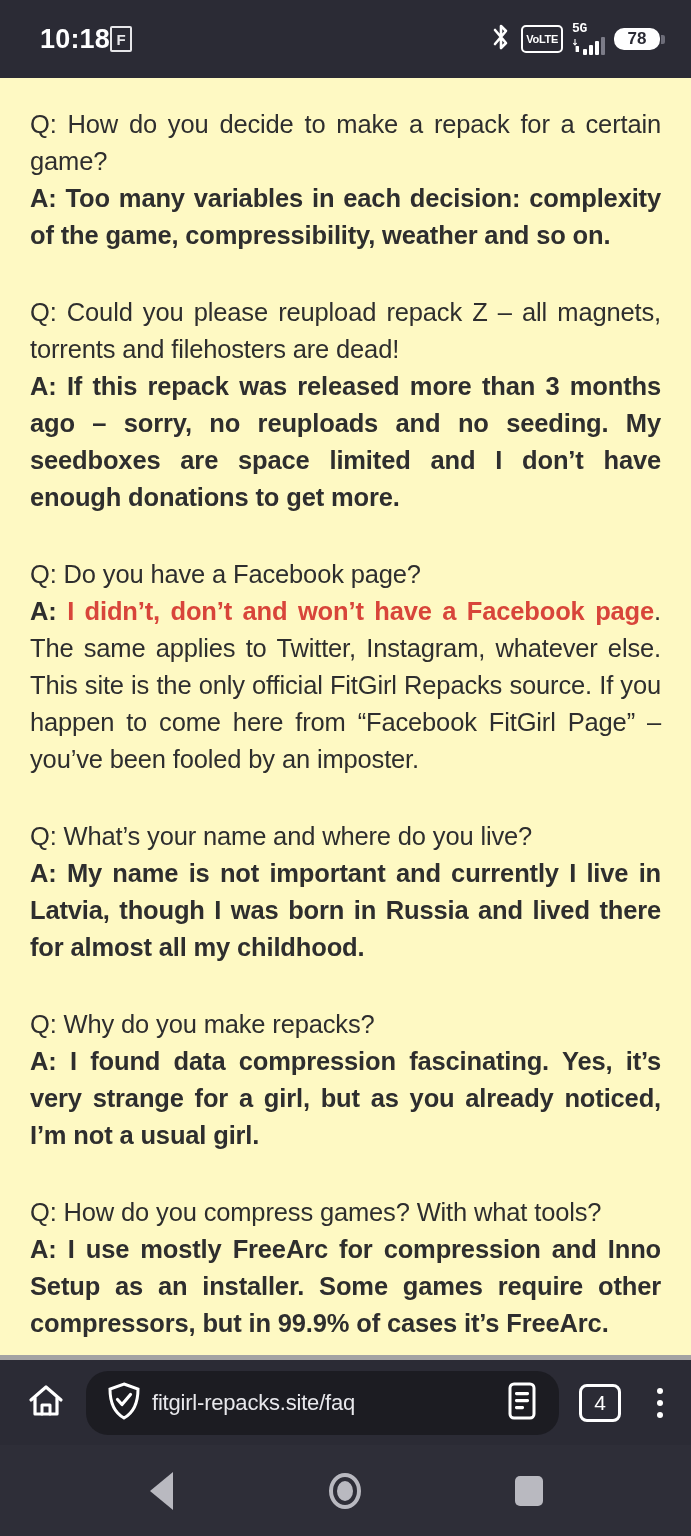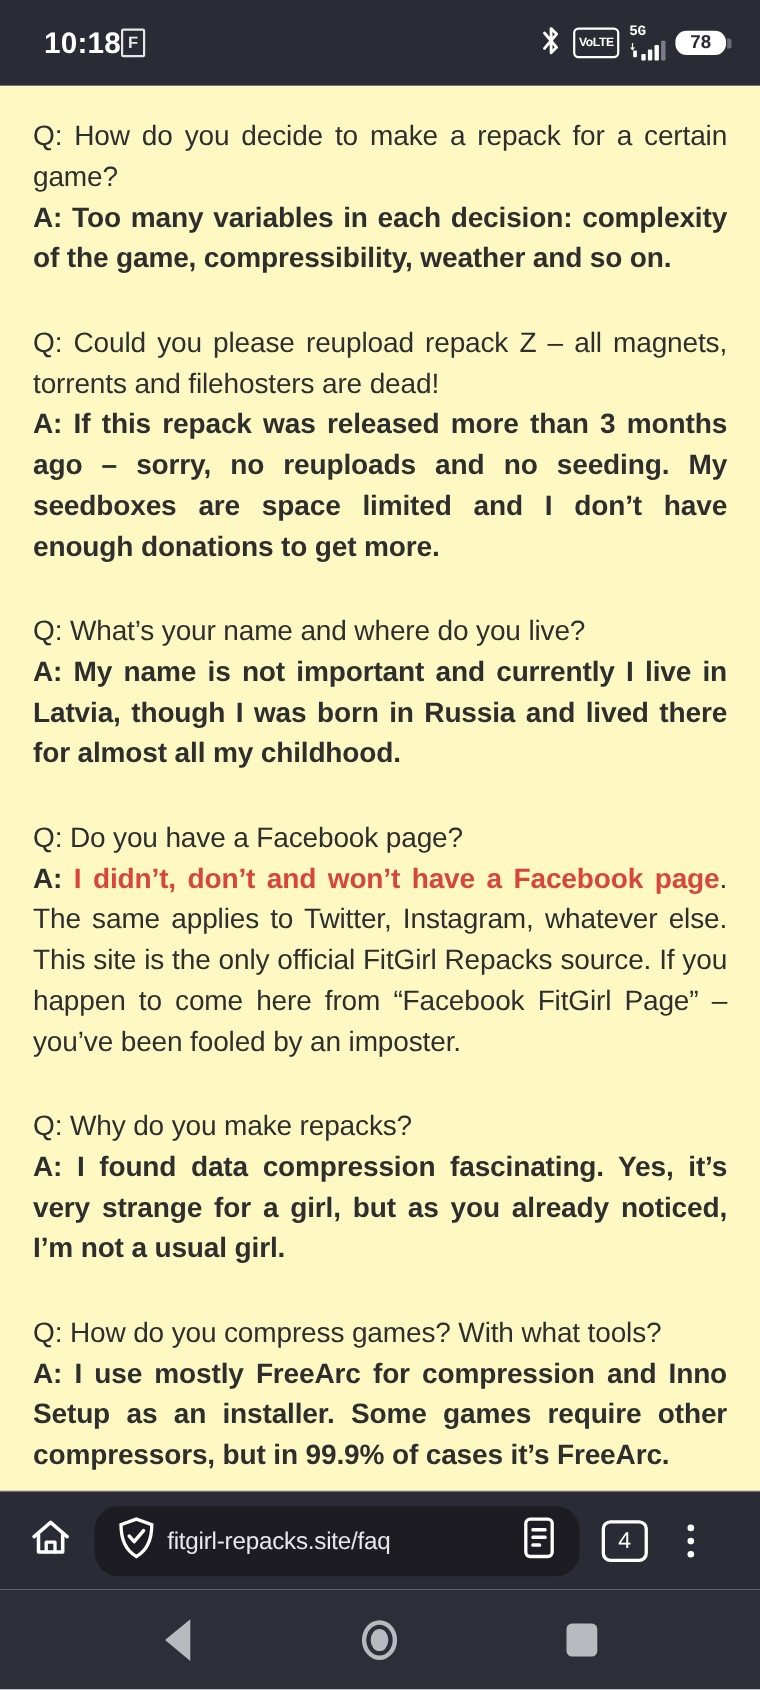--- a/index.html
+++ b/index.html
@@ -178,25 +178,25 @@
     color: #d8453a;
     font-weight: bold;
   }
 
   
   .toolbar {
     height: 90px;
     background: #2b2b35;
     display: flex;
     align-items: center;
-    padding: 0 36px 0 18px;
+    padding: 0 4px 0 18px;
     box-sizing: border-box;
     gap: 0;
     flex: 0 0 auto;
-    border-top: 1px solid #a3a3a3;
+    border-top: 5px solid #a3a3a3;
   }
   .tb-icon {
     width: 56px;
     height: 56px;
     display: flex;
     align-items: center;
     justify-content: center;
     flex: 0 0 auto;
   }
   .url-pill {
@@ -368,27 +368,27 @@
       <p class="qline">Q: How do you decide to make a repack for a certain game?</p>
       <p class="aline"><span class="prefix">A: </span><span>Too many variables in each decision: complexity of the game, compressibility, weather and so on.</span></p>
     </div>
 
     <div class="qa-block">
       <p class="qline">Q: Could you please reupload repack Z – all magnets, torrents and filehosters are dead!</p>
       <p class="aline"><span class="prefix">A: </span><span>If this repack was released more than 3 months ago – sorry, no reuploads and no seeding. My seedboxes are space limited and I don’t have enough donations to get more.</span></p>
     </div>
 
     <div class="qa-block">
+      <p class="qline">Q: Do you have a Facebook page?</p>
+      <p class="aline plain"><span class="prefix">A: </span><span class="hl">I didn’t, don’t and won’t have a Facebook page</span><span>. The same applies to Twitter, Instagram, whatever else. This site is the only official FitGirl Repacks source. If you happen to come here from “Facebook FitGirl Page” – you’ve been fooled by an imposter.</span></p>
+    </div>
+
+    <div class="qa-block">
       <p class="qline">Q: What’s your name and where do you live?</p>
       <p class="aline"><span class="prefix">A: </span><span>My name is not important and currently I live in Latvia, though I was born in Russia and lived there for almost all my childhood.</span></p>
-    </div>
-
-    <div class="qa-block">
-      <p class="qline">Q: Do you have a Facebook page?</p>
-      <p class="aline plain"><span class="prefix">A: </span><span class="hl">I didn’t, don’t and won’t have a Facebook page</span><span>. The same applies to Twitter, Instagram, whatever else. This site is the only official FitGirl Repacks source. If you happen to come here from “Facebook FitGirl Page” – you’ve been fooled by an imposter.</span></p>
     </div>
 
     <div class="qa-block">
       <p class="qline">Q: Why do you make repacks?</p>
       <p class="aline"><span class="prefix">A: </span><span>I found data compression fascinating. Yes, it’s very strange for a girl, but as you already noticed, I’m not a usual girl.</span></p>
     </div>
 
     <div class="qa-block">
       <p class="qline">Q: How do you compress games? With what tools?</p>
       <p class="aline"><span class="prefix">A: </span><span>I use mostly FreeArc for compression and Inno Setup as an installer. Some games require other compressors, but in 99.9% of cases it’s FreeArc.</span></p>

